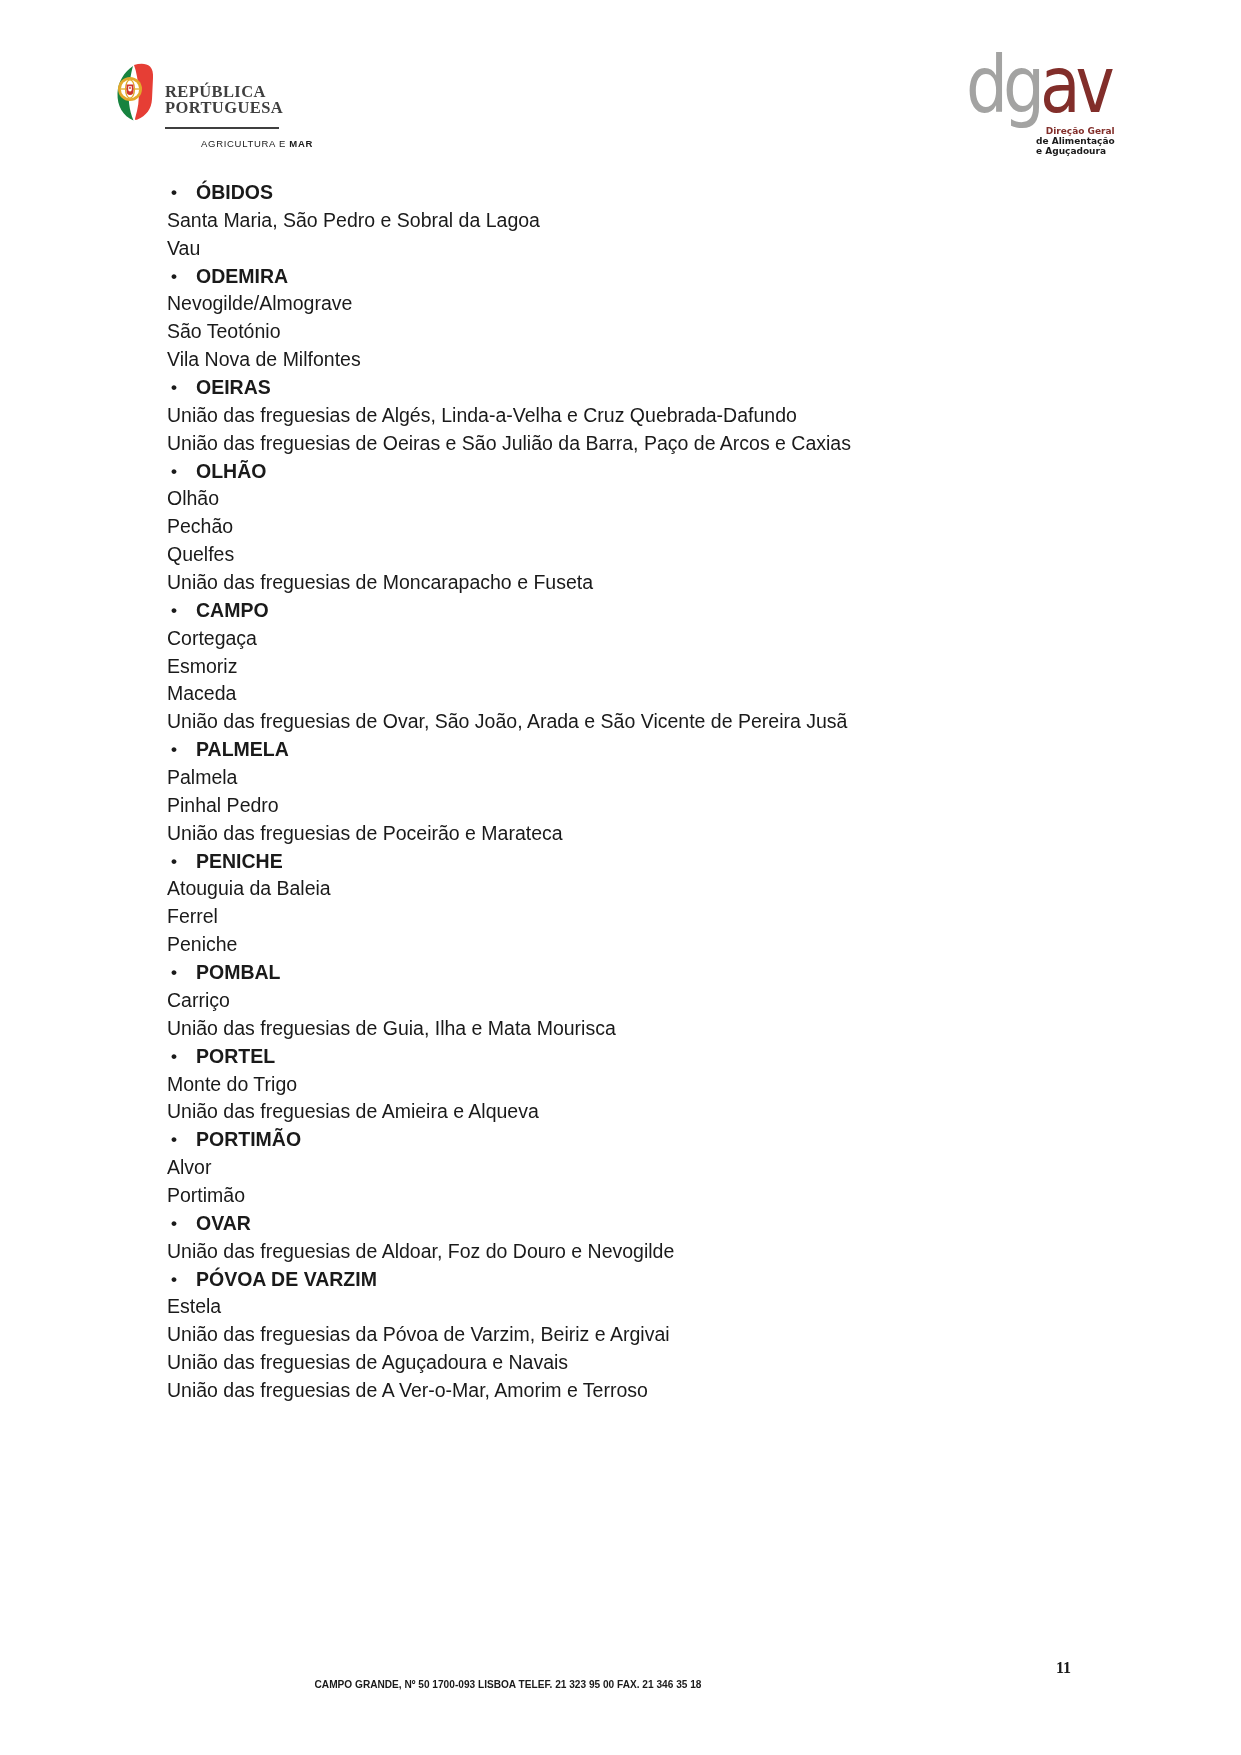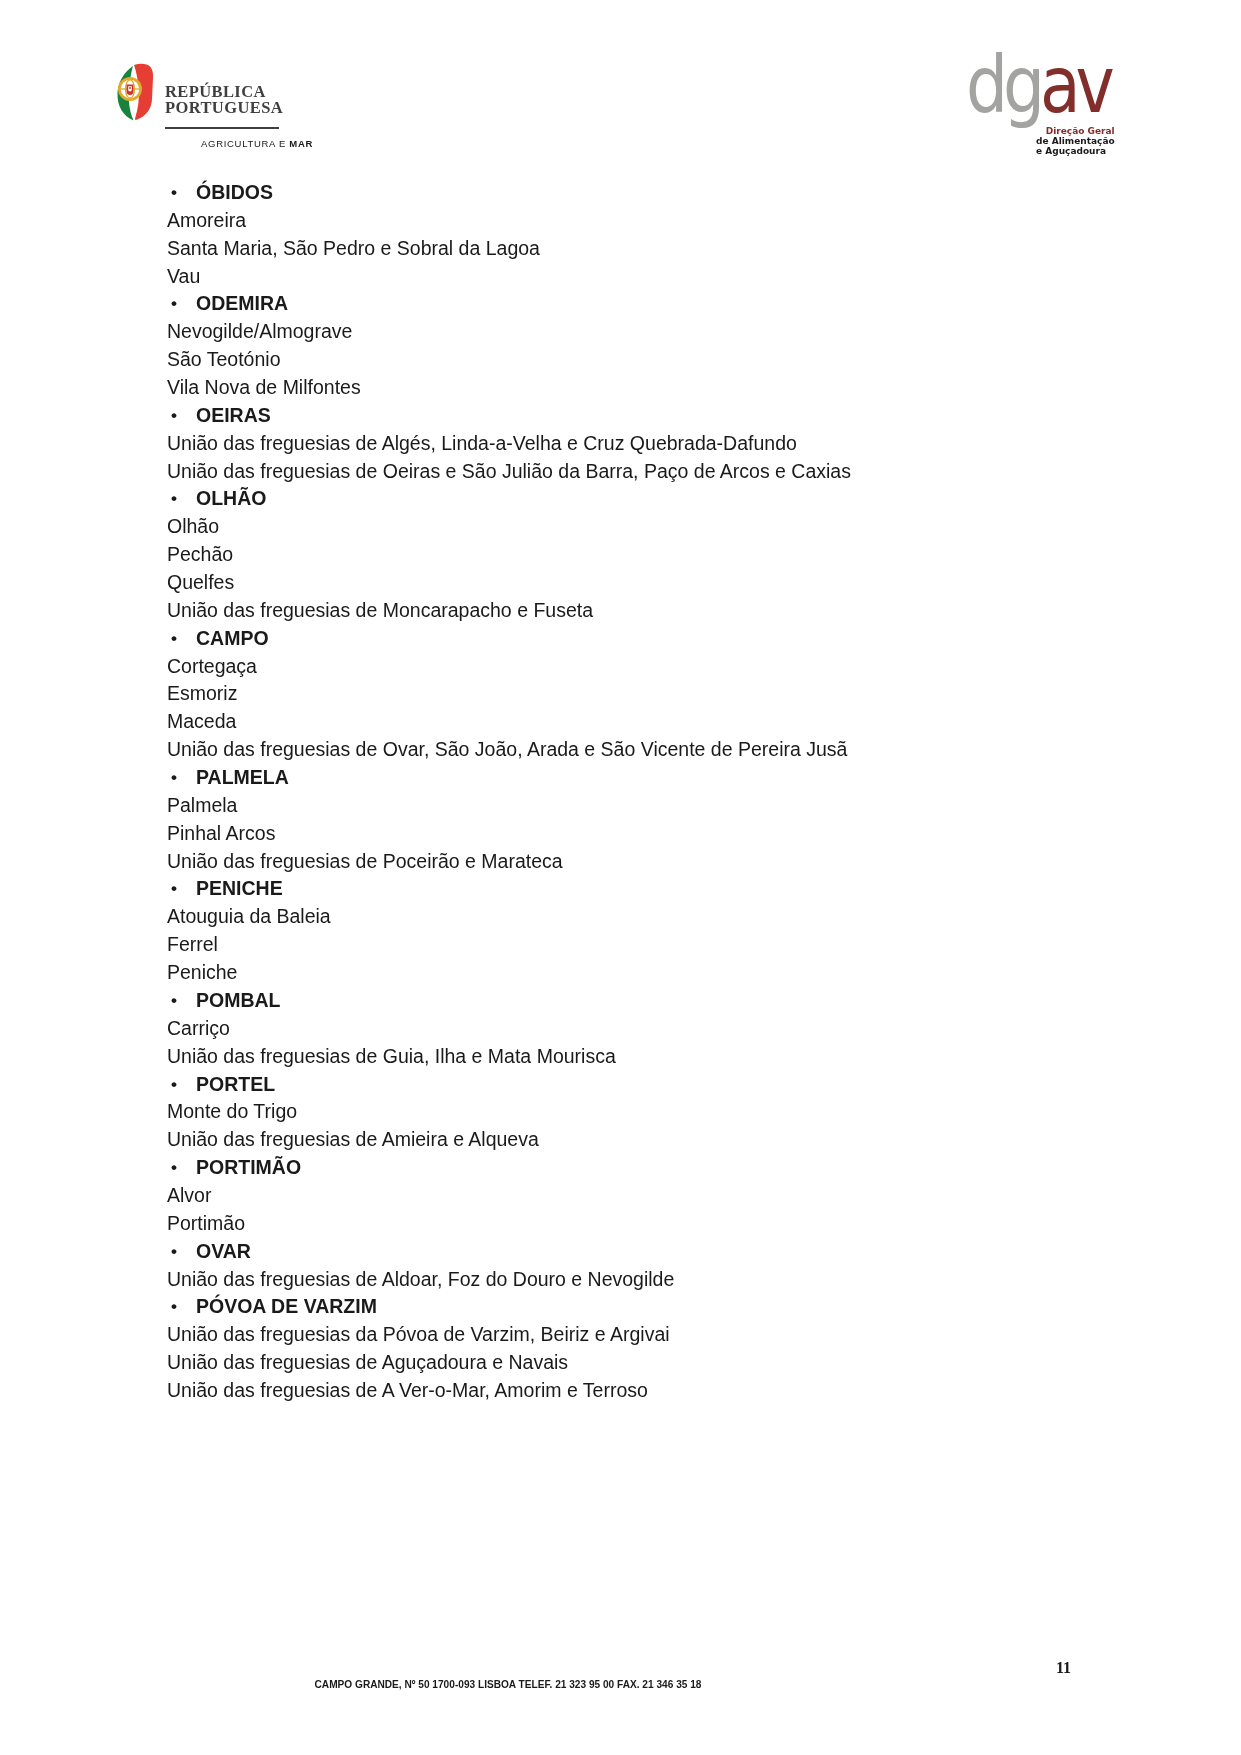--- a/index.html
+++ b/index.html
@@ -93,21 +93,20 @@
     </div>
   </div>
 
   <div class="muni-list">
   <div class="group">
     <div class="line header-line">
       <span class="bullet">•</span>
       <span>ÓBIDOS</span>
     </div>
 
-  <div class="line">Amoreira</div>
         <div class="line">Santa Maria, São Pedro e Sobral da Lagoa</div>
         <div class="line">Vau</div>
       </div>
 
   <div class="group">
     <div class="line header-line">
       <span class="bullet">•</span>
       <span>ODEMIRA</span>
     </div>
 
@@ -150,21 +149,21 @@
         <div class="line">União das freguesias de Ovar, São João, Arada e São Vicente de Pereira Jusã</div>
       </div>
 
   <div class="group">
     <div class="line header-line">
       <span class="bullet">•</span>
       <span>PALMELA</span>
     </div>
 
   <div class="line">Palmela</div>
-        <div class="line">Pinhal Arcos</div>
+        <div class="line">Pinhal Pedro</div>
         <div class="line">União das freguesias de Poceirão e Marateca</div>
       </div>
 
   <div class="group">
     <div class="line header-line">
       <span class="bullet">•</span>
       <span>PENICHE</span>
     </div>
 
   <div class="line">Atouguia da Baleia</div>
@@ -210,20 +209,21 @@
 
   <div class="line">União das freguesias de Aldoar, Foz do Douro e Nevogilde</div>
       </div>
 
   <div class="group">
     <div class="line header-line">
       <span class="bullet">•</span>
       <span>PÓVOA DE VARZIM</span>
     </div>
 
+  <div class="line">Estela</div>
         <div class="line">União das freguesias da Póvoa de Varzim, Beiriz e Argivai</div>
         <div class="line">União das freguesias de Aguçadoura e Navais</div>
         <div class="line">União das freguesias de A Ver-o-Mar, Amorim e Terroso</div>
       </div>
 </div>
 
   <div class="footer-address">CAMPO GRANDE, Nº 50 1700-093 LISBOA TELEF. 21 323 95 00 FAX. 21 346 35 18</div>
   <div class="page-number">11</div>
 </div>
 

